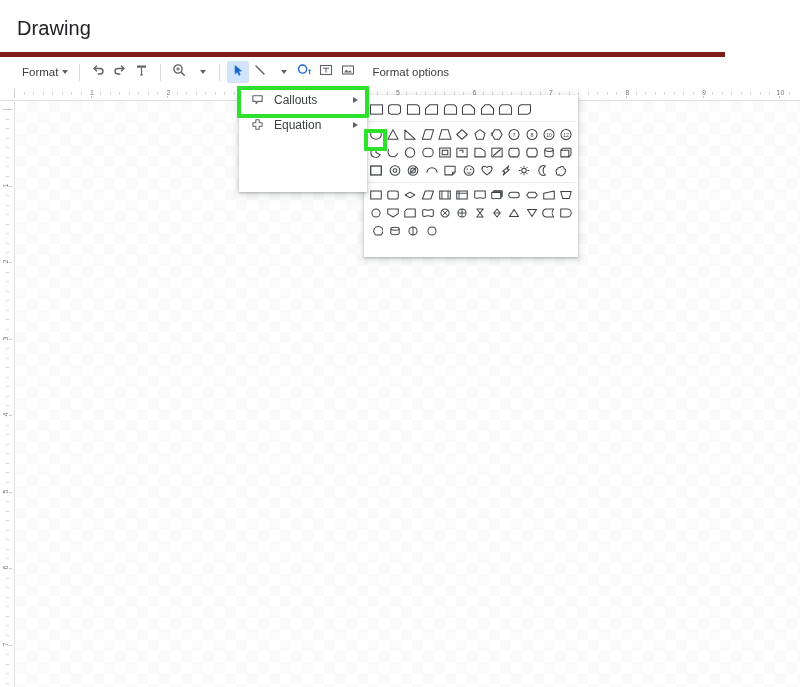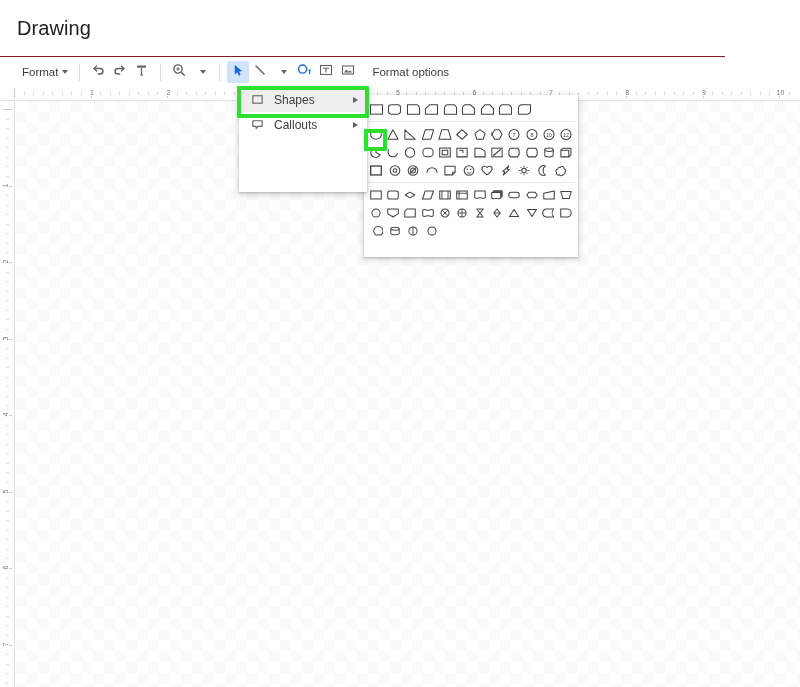--- a/index.html
+++ b/index.html
@@ -11,21 +11,21 @@
     font-family: "Liberation Sans", sans-serif;
     background: #ffffff;
   }
 
   #app { position: relative; width: 800px; height: 687px; background: #fff; }
 
   
   .header {
     position: absolute; top: 0; left: 0; width: 725px; height: 57px;
     background: #ffffff;
-    border-bottom: 1px solid #7f1d1d;
+    border-bottom: 5px solid #7f1d1d;
   }
   .doc-title {
     position: absolute; left: 17px; top: 17px;
     font-size: 20px; color: #202124; letter-spacing: .1px;
     font-family: "Liberation Sans", sans-serif;
   }
   .save-btn {
     position: absolute; right: 17px; top: 14px;
     height: 29px; padding: 0 15px;
     background: #1a73e8; color: #ffffff;
@@ -425,38 +425,38 @@
         <div class="rnum-v" style="left: 2px; top: 317px; background: rgb(255, 255, 255); padding: 0px 1.5px;">4</div>
         <div class="rnum-v" style="left: 2px; top: 393.5px; background: rgb(255, 255, 255); padding: 0px 1.5px;">5</div>
         <div class="rnum-v" style="left: 2px; top: 470px; background: rgb(255, 255, 255); padding: 0px 1.5px;">6</div>
         <div class="rnum-v" style="left: 2px; top: 546.5px; background: rgb(255, 255, 255); padding: 0px 1.5px;">7</div>
       </div>
   </div>
 
   <div class="canvas"></div>
 
   <div class="menu">
-    <div class="menu-item hl">
-      <span class="mi-icon">
-        <svg width="13" height="13" viewBox="0 0 14 14">
-            <rect x="2" y="3" width="10" height="8" fill="none" stroke="#5f6368" stroke-width="1.2"></rect>
-          </svg>
-      </span>
-      <span class="mi-label">Shapes</span>
-      <span class="mi-arrow"></span>
-    </div>
     <div class="menu-item">
       <span class="mi-icon">
         <svg width="13" height="13" viewBox="0 0 14 14">
             <path d="M2 3h10v6H7.5L5.5 11.5V9H2z" fill="none" stroke="#5f6368" stroke-width="1.2" stroke-linejoin="round"></path>
           </svg>
       </span>
       <span class="mi-label">Callouts</span>
       <span class="mi-arrow"></span>
     </div>
+    <div class="menu-item">
+      <span class="mi-icon">
+        <svg width="13" height="13" viewBox="0 0 14 14">
+            <path d="M5.2 2h3.6v3.2H12v3.6H8.8V12H5.2V8.8H2V5.2h3.2z" fill="none" stroke="#5f6368" stroke-width="1.1" stroke-linejoin="round"></path>
+          </svg>
+      </span>
+      <span class="mi-label">Equation</span>
+      <span class="mi-arrow"></span>
+    </div>
   </div>
 
   <div class="flyout">
 
     <div class="shape-group">
       <div class="shape-row">
         <div class="shape-cell">
             <svg width="15" height="13" viewBox="0 0 16 14">
               <rect x="1.5" y="2" width="13" height="10" fill="none" stroke="#3c4043" stroke-width="1.1"></rect>
             </svg>

